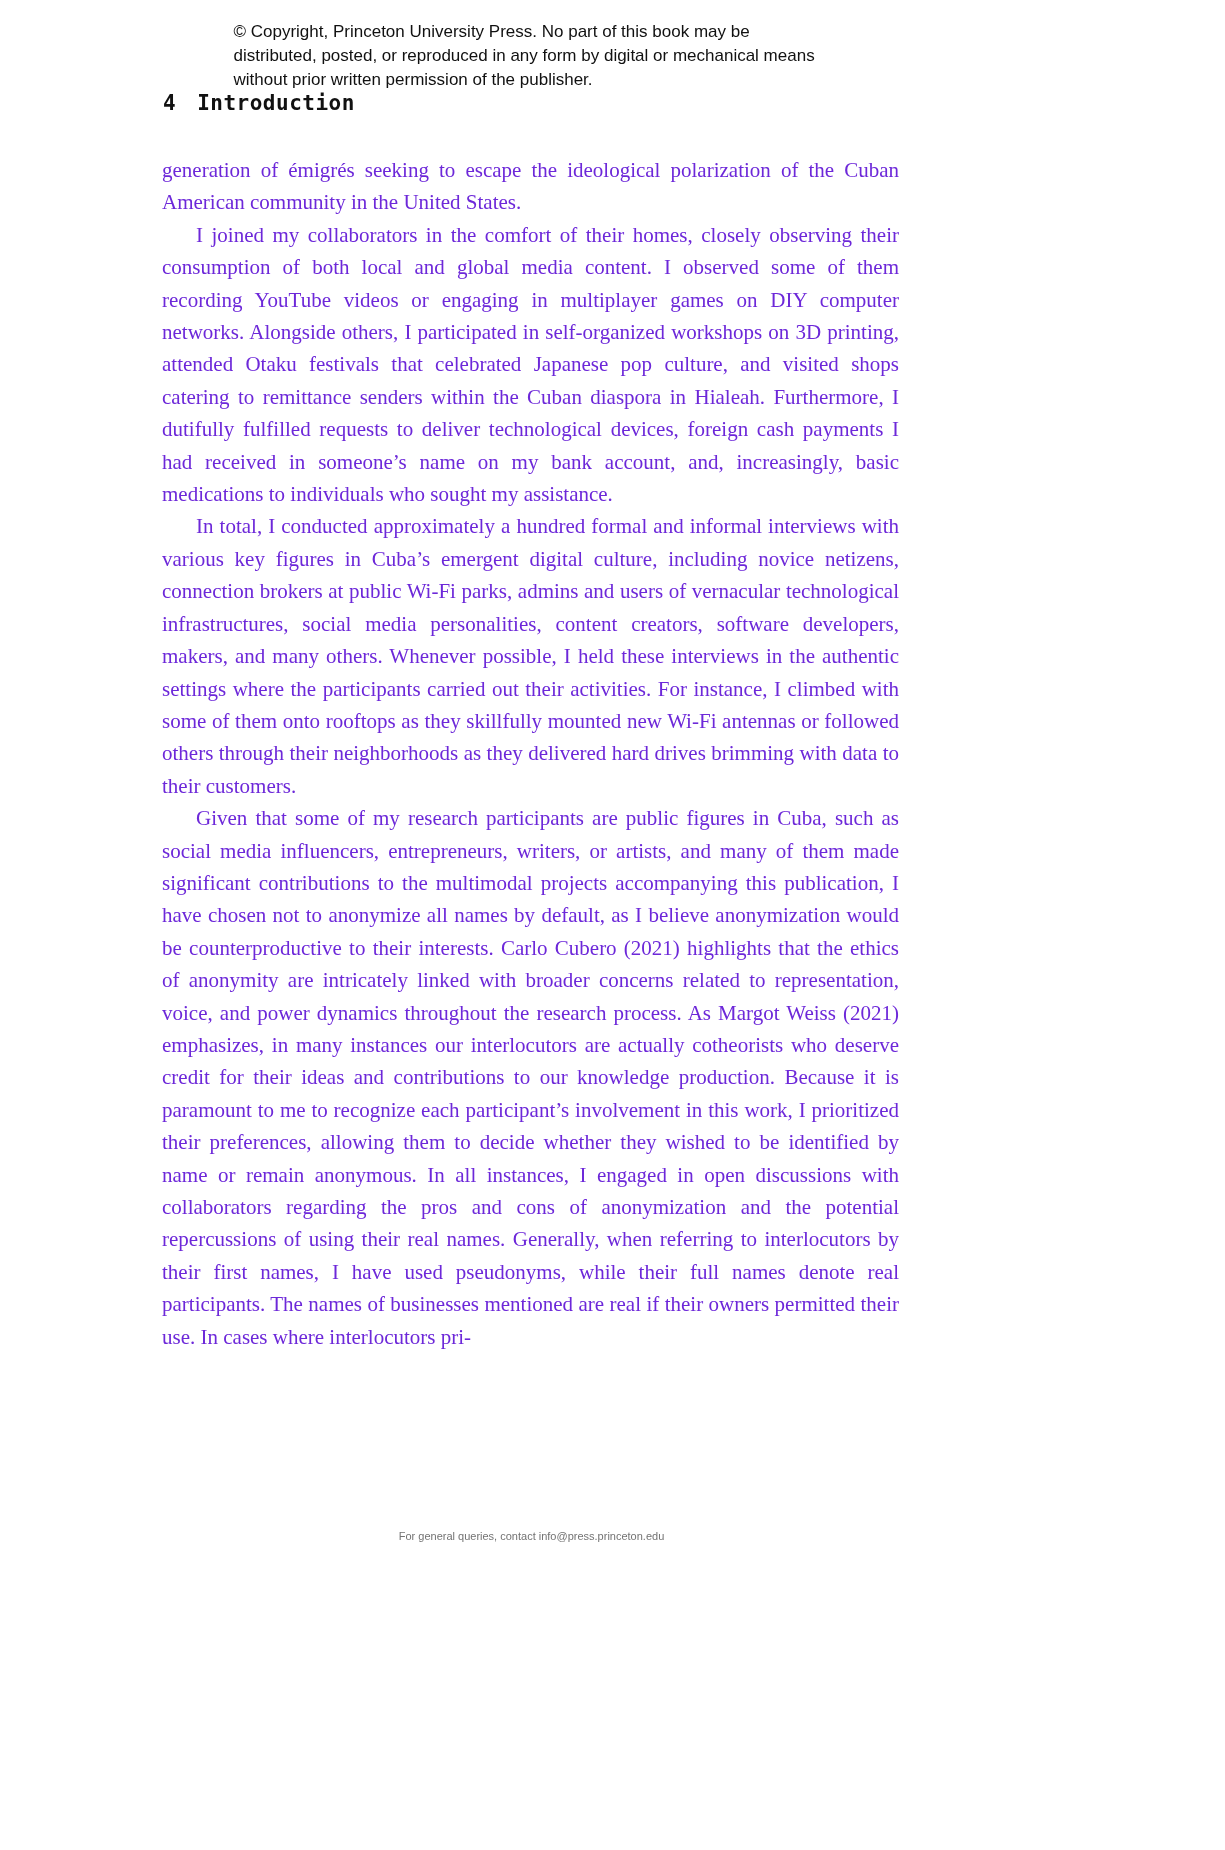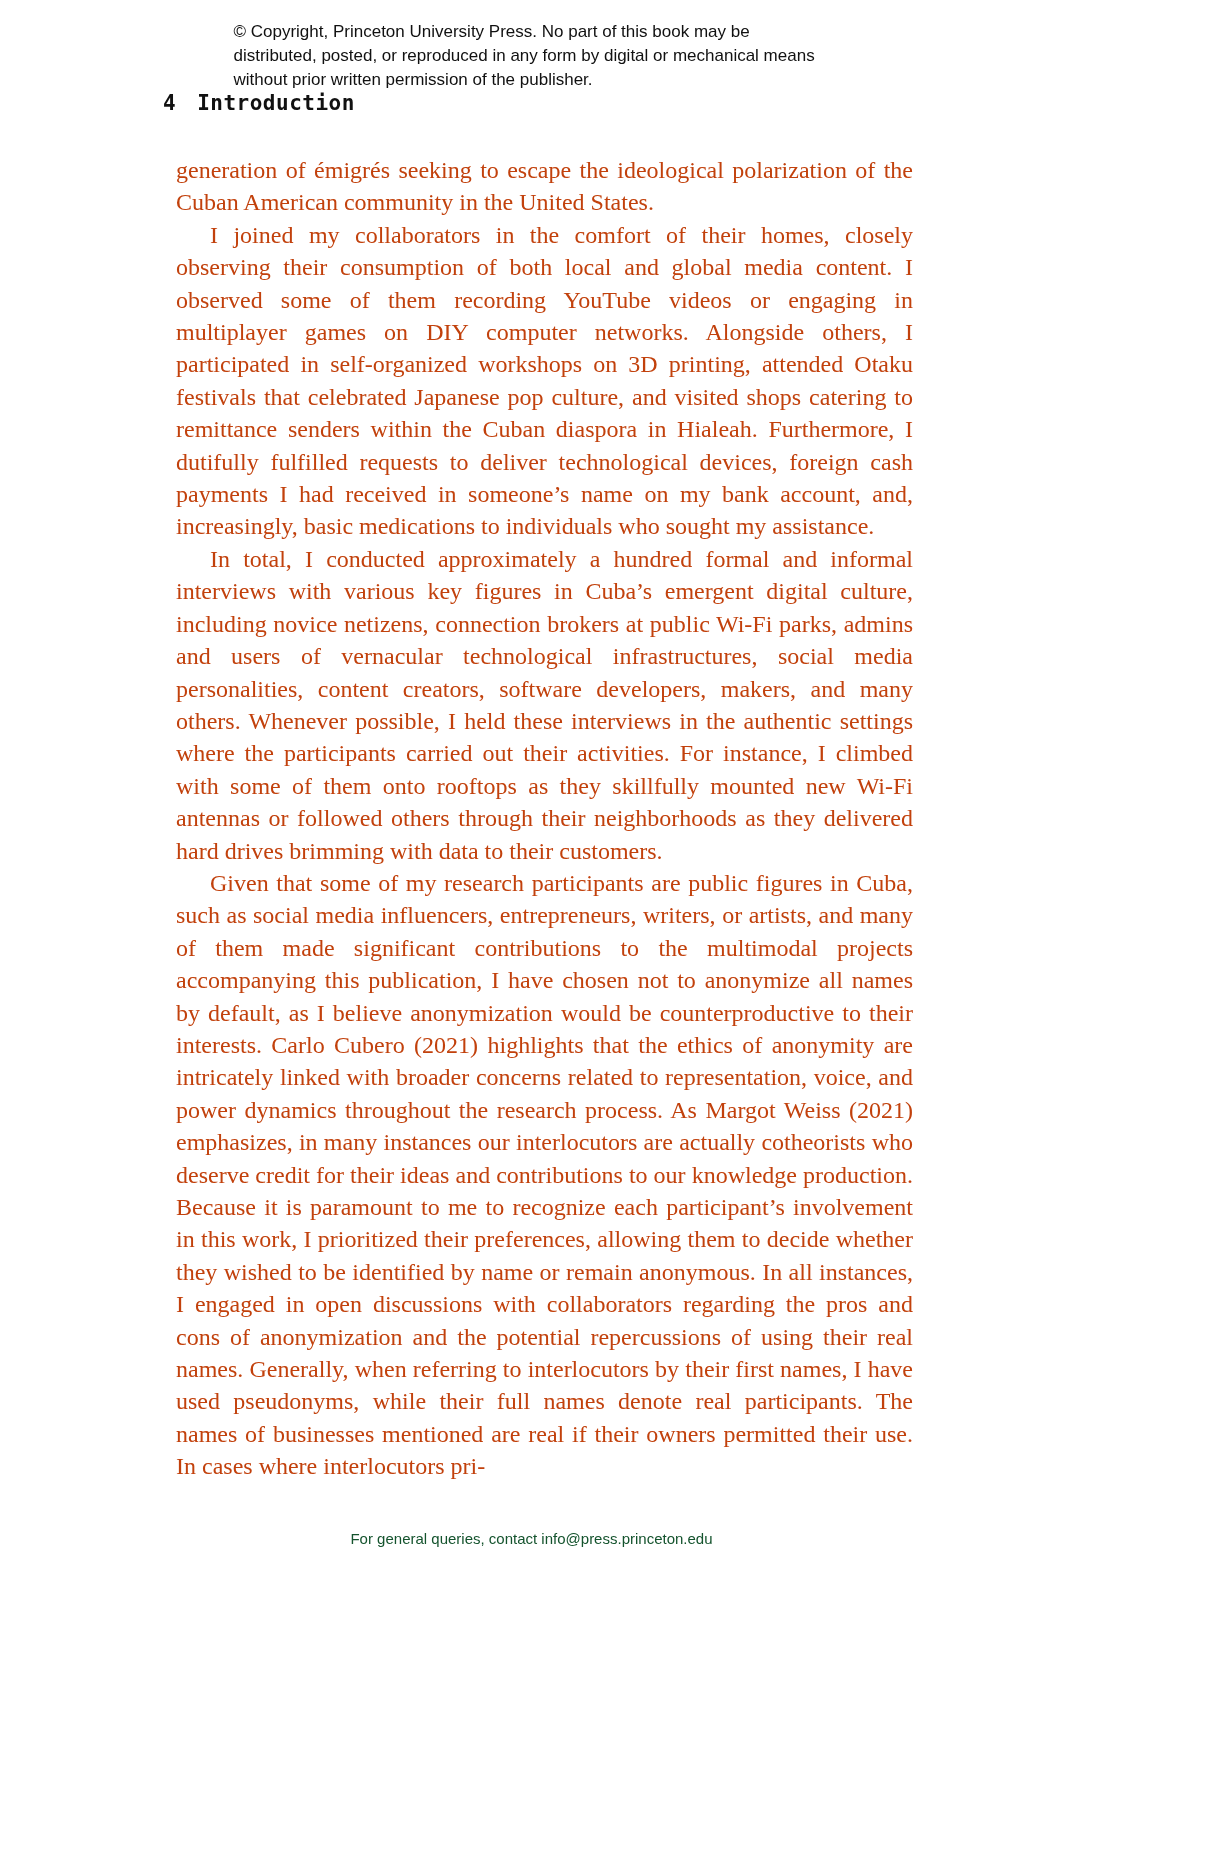--- a/index.html
+++ b/index.html
@@ -38,43 +38,43 @@
     letter-spacing: 0.5px;
     color: #111111;
     white-space: nowrap;
   }
   .running-head .page-num {
     margin-right: 21px;
   }
   .body-text {
     position: absolute;
     top: 146px;
-    left: 176px;
+    left: 162px;
     width: 737px;
     font-family: "Liberation Serif", "DejaVu Serif", serif;
-    font-size: 24px;
+    font-size: 21px;
     line-height: 32.4px;
-    color: #c2410c;
+    color: #6d28d9;
     text-align: justify;
   }
   .body-text p {
     text-indent: 34px;
   }
   .body-text p.no-indent {
     text-indent: 0;
   }
   .footer {
     position: absolute;
     top: 1522px;
     left: 163px;
     width: 737px;
     text-align: center;
     font-family: "Liberation Sans", sans-serif;
-    font-size: 15px;
-    color: #14532d;
+    font-size: 11px;
+    color: #737373;
   }
 </style>
 </head>
 <body>
 
 <div class="page">
 
   <div class="copyright">
     <p class="copyright-inner">© Copyright, Princeton University Press. No part of this book may be distributed, posted, or reproduced in any form by digital or mechanical means without prior written permission of the publisher.</p>
   </div>

